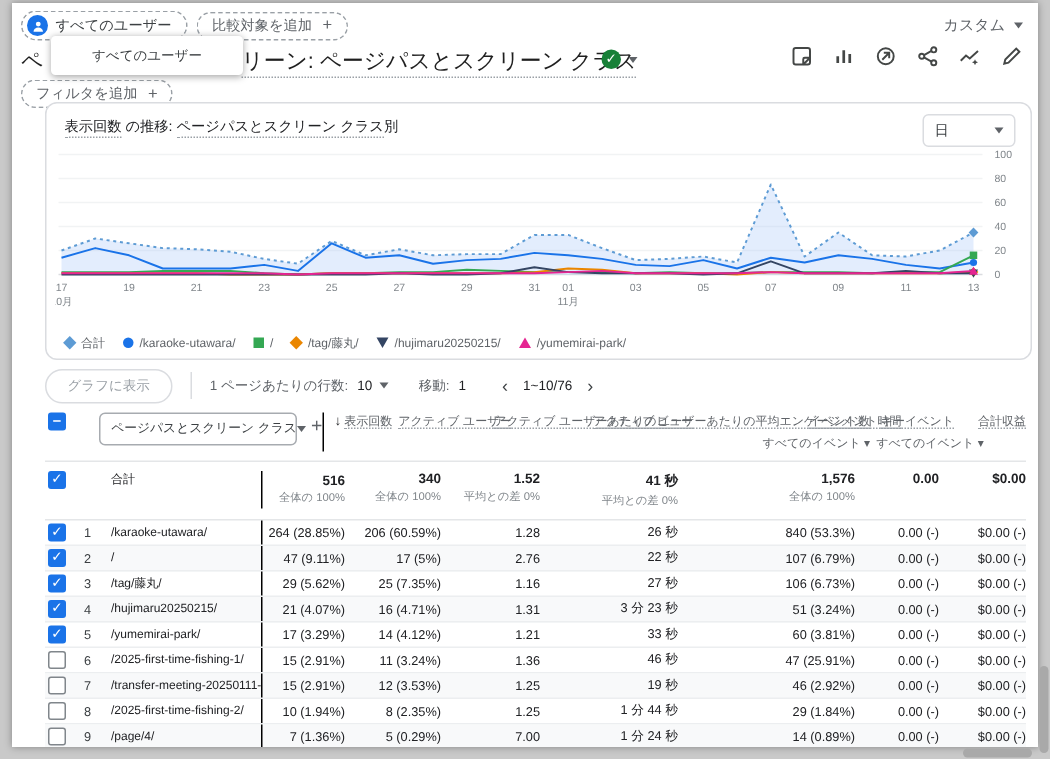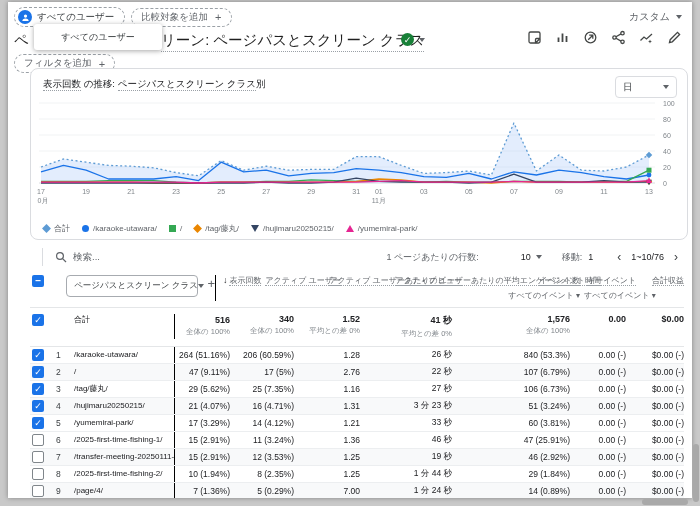--- a/index.html
+++ b/index.html
@@ -64,21 +64,21 @@
 
   
   .table-toolbar { position:absolute; left:22px; right:10px; top:244px; height:22px;
     display:flex; align-items:center; }
   .plot-btn { border:1px solid #dadce0; border-radius:14px; background:#fff; color:#9aa0a6;
     font-size:9px; padding:4px 14px; cursor:pointer; font-family:inherit; }
   .tb-divider { width:1px; height:18px; background:#dadce0; margin:0 12px; }
   .search-box { display:flex; align-items:center; gap:6px; color:#5f6368; font-size:9.5px; flex:1; cursor:text; }
   .pager { display:flex; align-items:center; gap:6px; font-size:9px; color:#202124; }
   .pager .lbl { color:#5f6368; }
-  .pager .sel { display:flex; align-items:center; gap:5px; margin-right:14px; cursor:pointer;margin-left:36px; }
+  .pager .sel { display:flex; align-items:center; gap:5px; margin-right:14px; cursor:pointer; }
   .pager .mv { margin-right:14px; }
   .chev { font-size:12px; color:#3c4043; cursor:pointer; padding:0 4px; }
 
   
   .table { position:absolute; left:22px; right:8px; top:268px; font-size:8.5px; color:#202124; }
   .trow { display:flex; align-items:center; }
   .c-chk { width:26px; display:flex; justify-content:flex-start; padding-left:2px; }
   .c-num { width:18px; color:#3c4043; }
   .c-path { flex:1; overflow:hidden; white-space:nowrap; font-size:8px; }
   .c-m { text-align:right; padding-left:4px; white-space:nowrap; }
@@ -269,28 +269,22 @@
           <span>/hujimaru20250215/</span>
         </span>
         <span class="legend-item">
           <span class="mk tri-up" style="border-bottom-color: rgb(229, 37, 146); border-top-color: rgb(229, 37, 146);"></span>
           <span>/yumemirai-park/</span>
         </span>
       </div>
   </div>
 
   <div class="table-toolbar">
+    <button class="plot-btn">グラフに表示</button>
     <div class="tb-divider"></div>
-    <div class="search-box">
-      <svg width="12" height="12" viewBox="0 0 12 12">
-          <circle cx="5" cy="5" r="3.4" fill="none" stroke="#5f6368" stroke-width="1.2"></circle>
-          <path d="M7.6 7.6 L11 11" stroke="#5f6368" stroke-width="1.2"></path>
-        </svg>
-      <span>検索...</span>
-    </div>
     <div class="pager">
       <span class="lbl">1 ページあたりの行数:</span>
       <span class="sel">
         <span>10</span>
         <span class="caret"></span>
       </span>
       <span class="lbl">移動:</span>
       <span class="mv">1</span>
       <span class="chev">‹</span>
       <span>1~10/76</span>
@@ -353,21 +347,21 @@
           <div class="tval">$0.00</div>
         </span>
       </div>
     <div id="rows-container">
         <div class="trow drow">
           <span class="c-chk">
             <span class="checkbox on">✓</span>
           </span>
           <span class="c-num">1</span>
           <span class="c-path">/karaoke-utawara/</span>
-          <span class="c-m c-views">264 (51.16%)</span>
+          <span class="c-m c-views">264 (28.85%)</span>
           <span class="c-m c-users">206 (60.59%)</span>
           <span class="c-m c-vpu">1.28</span>
           <span class="c-m c-eng">26 秒</span>
           <span class="c-m c-events">840 (53.3%)</span>
           <span class="c-m c-key">0.00 (-)</span>
           <span class="c-m c-rev">$0.00 (-)</span>
         </div>
         <div class="trow drow shaded">
           <span class="c-chk">
             <span class="checkbox on">✓</span>

